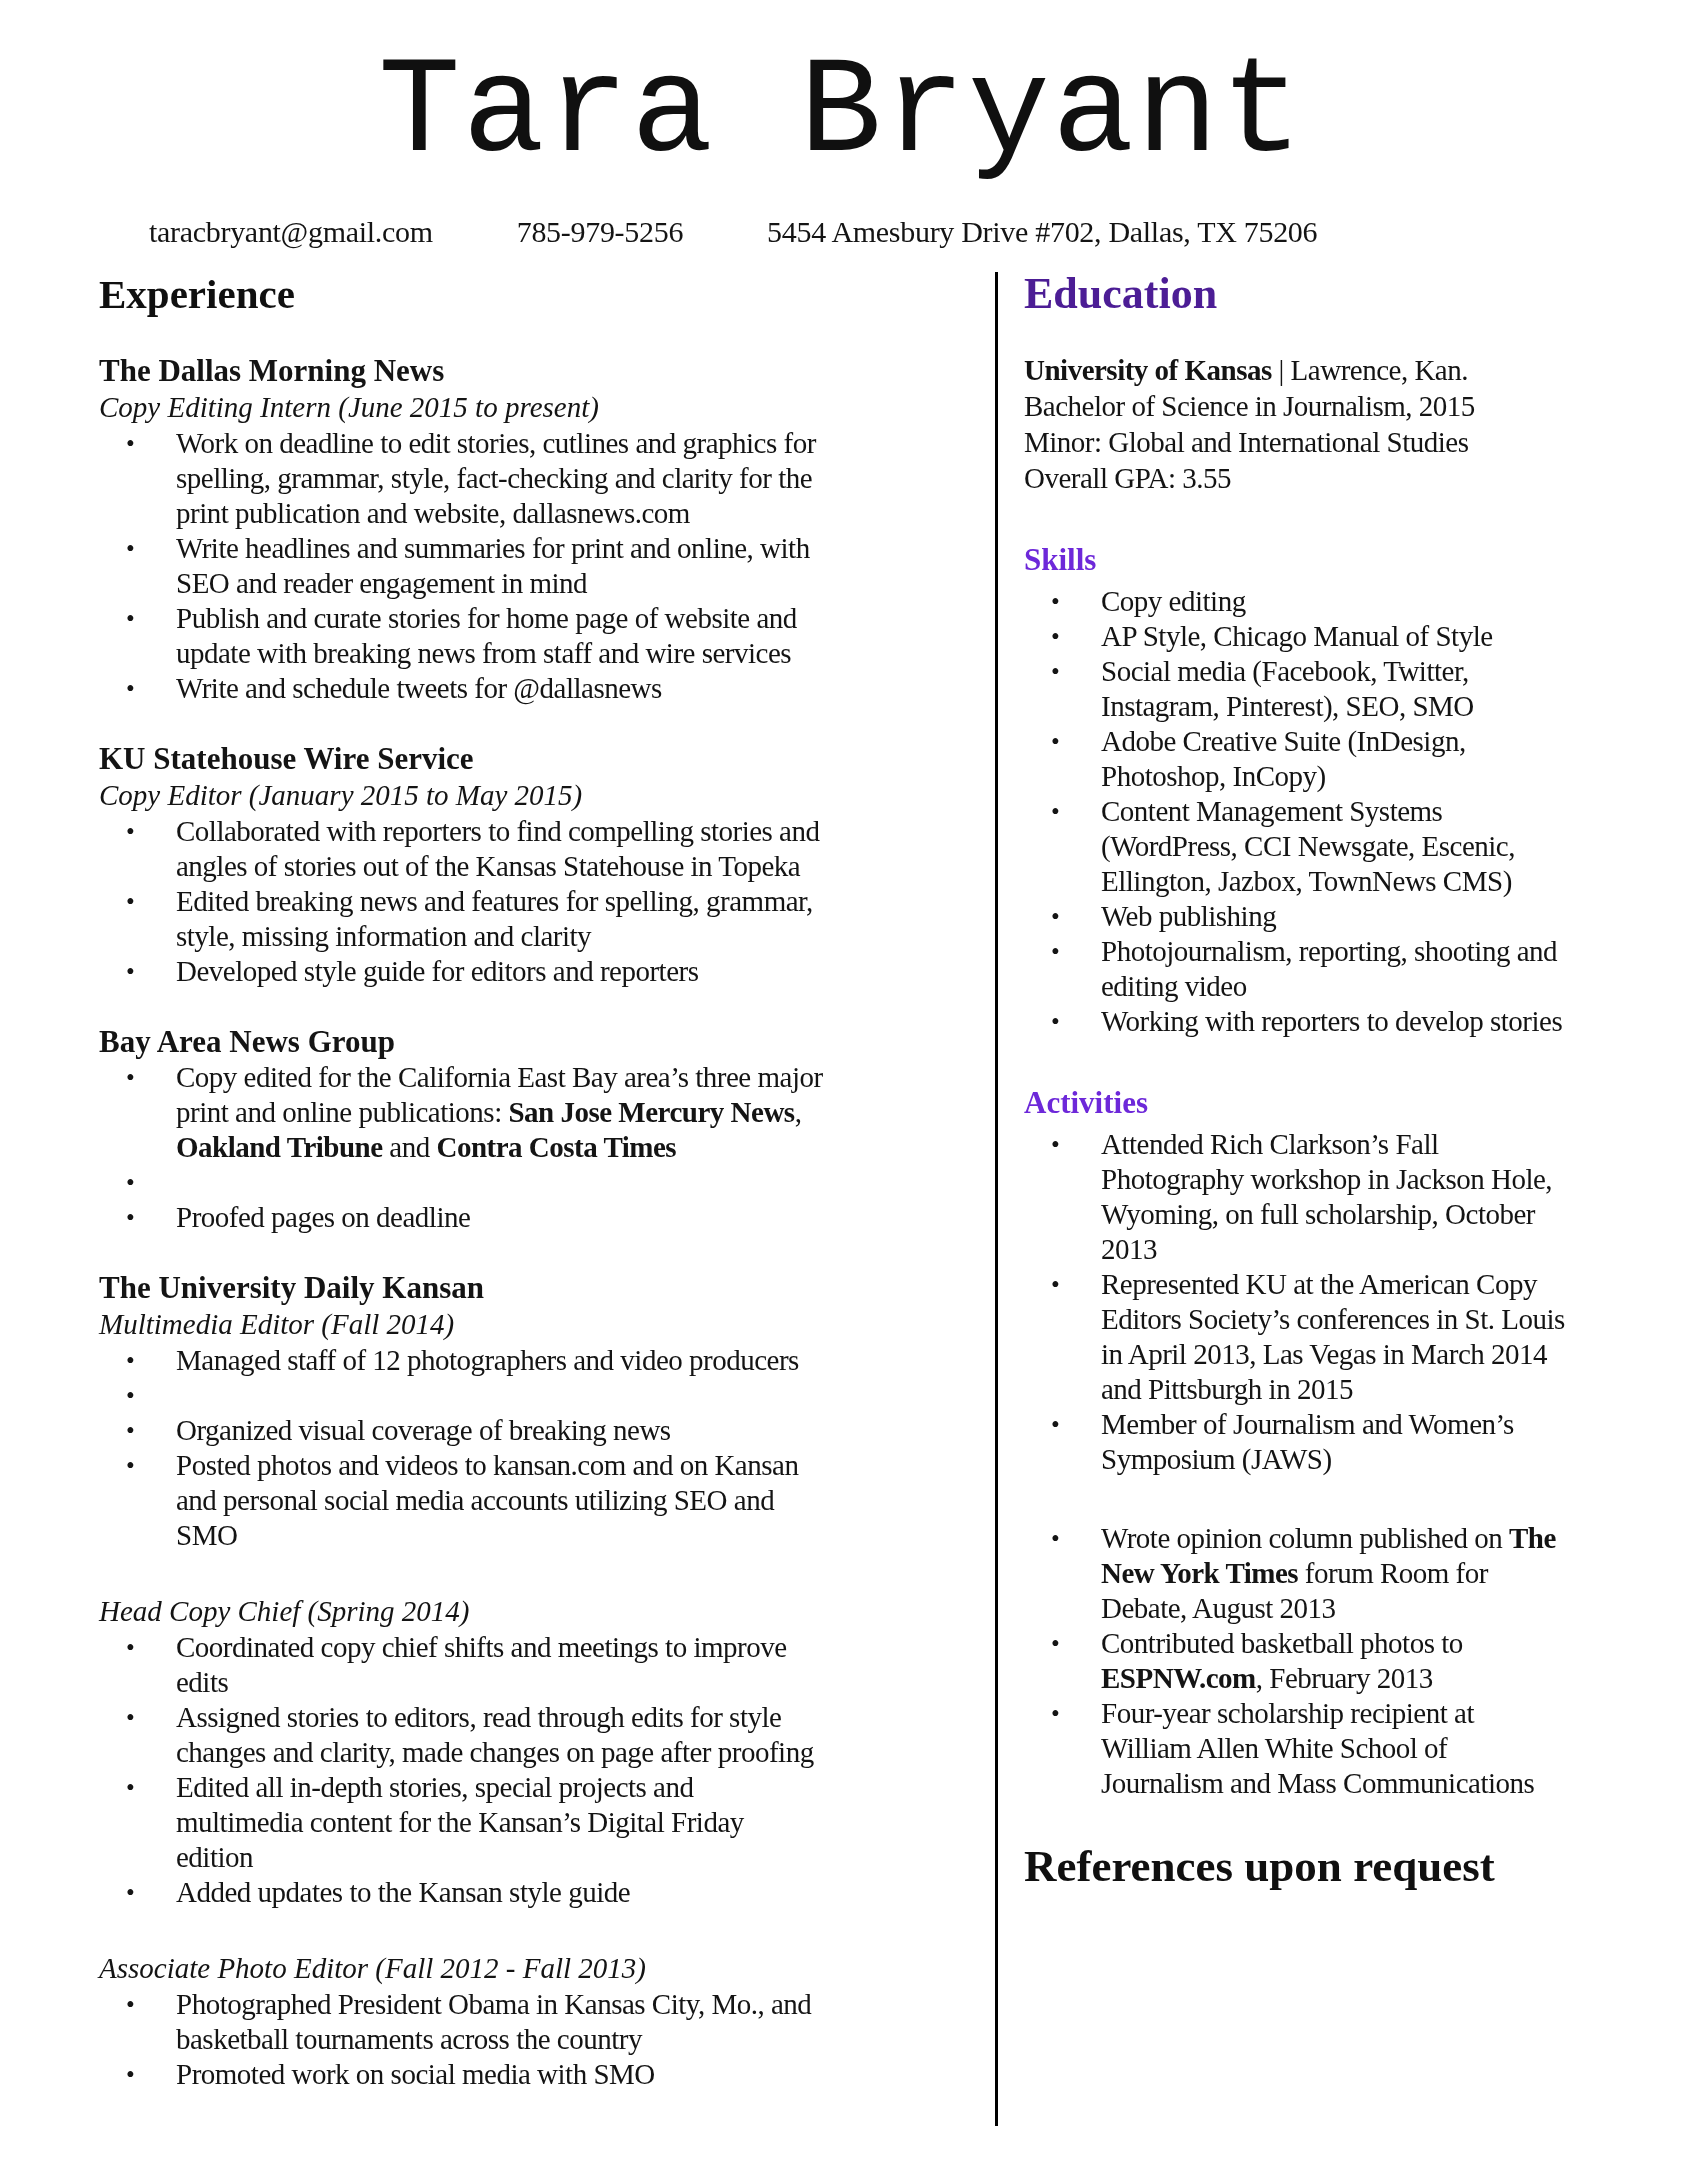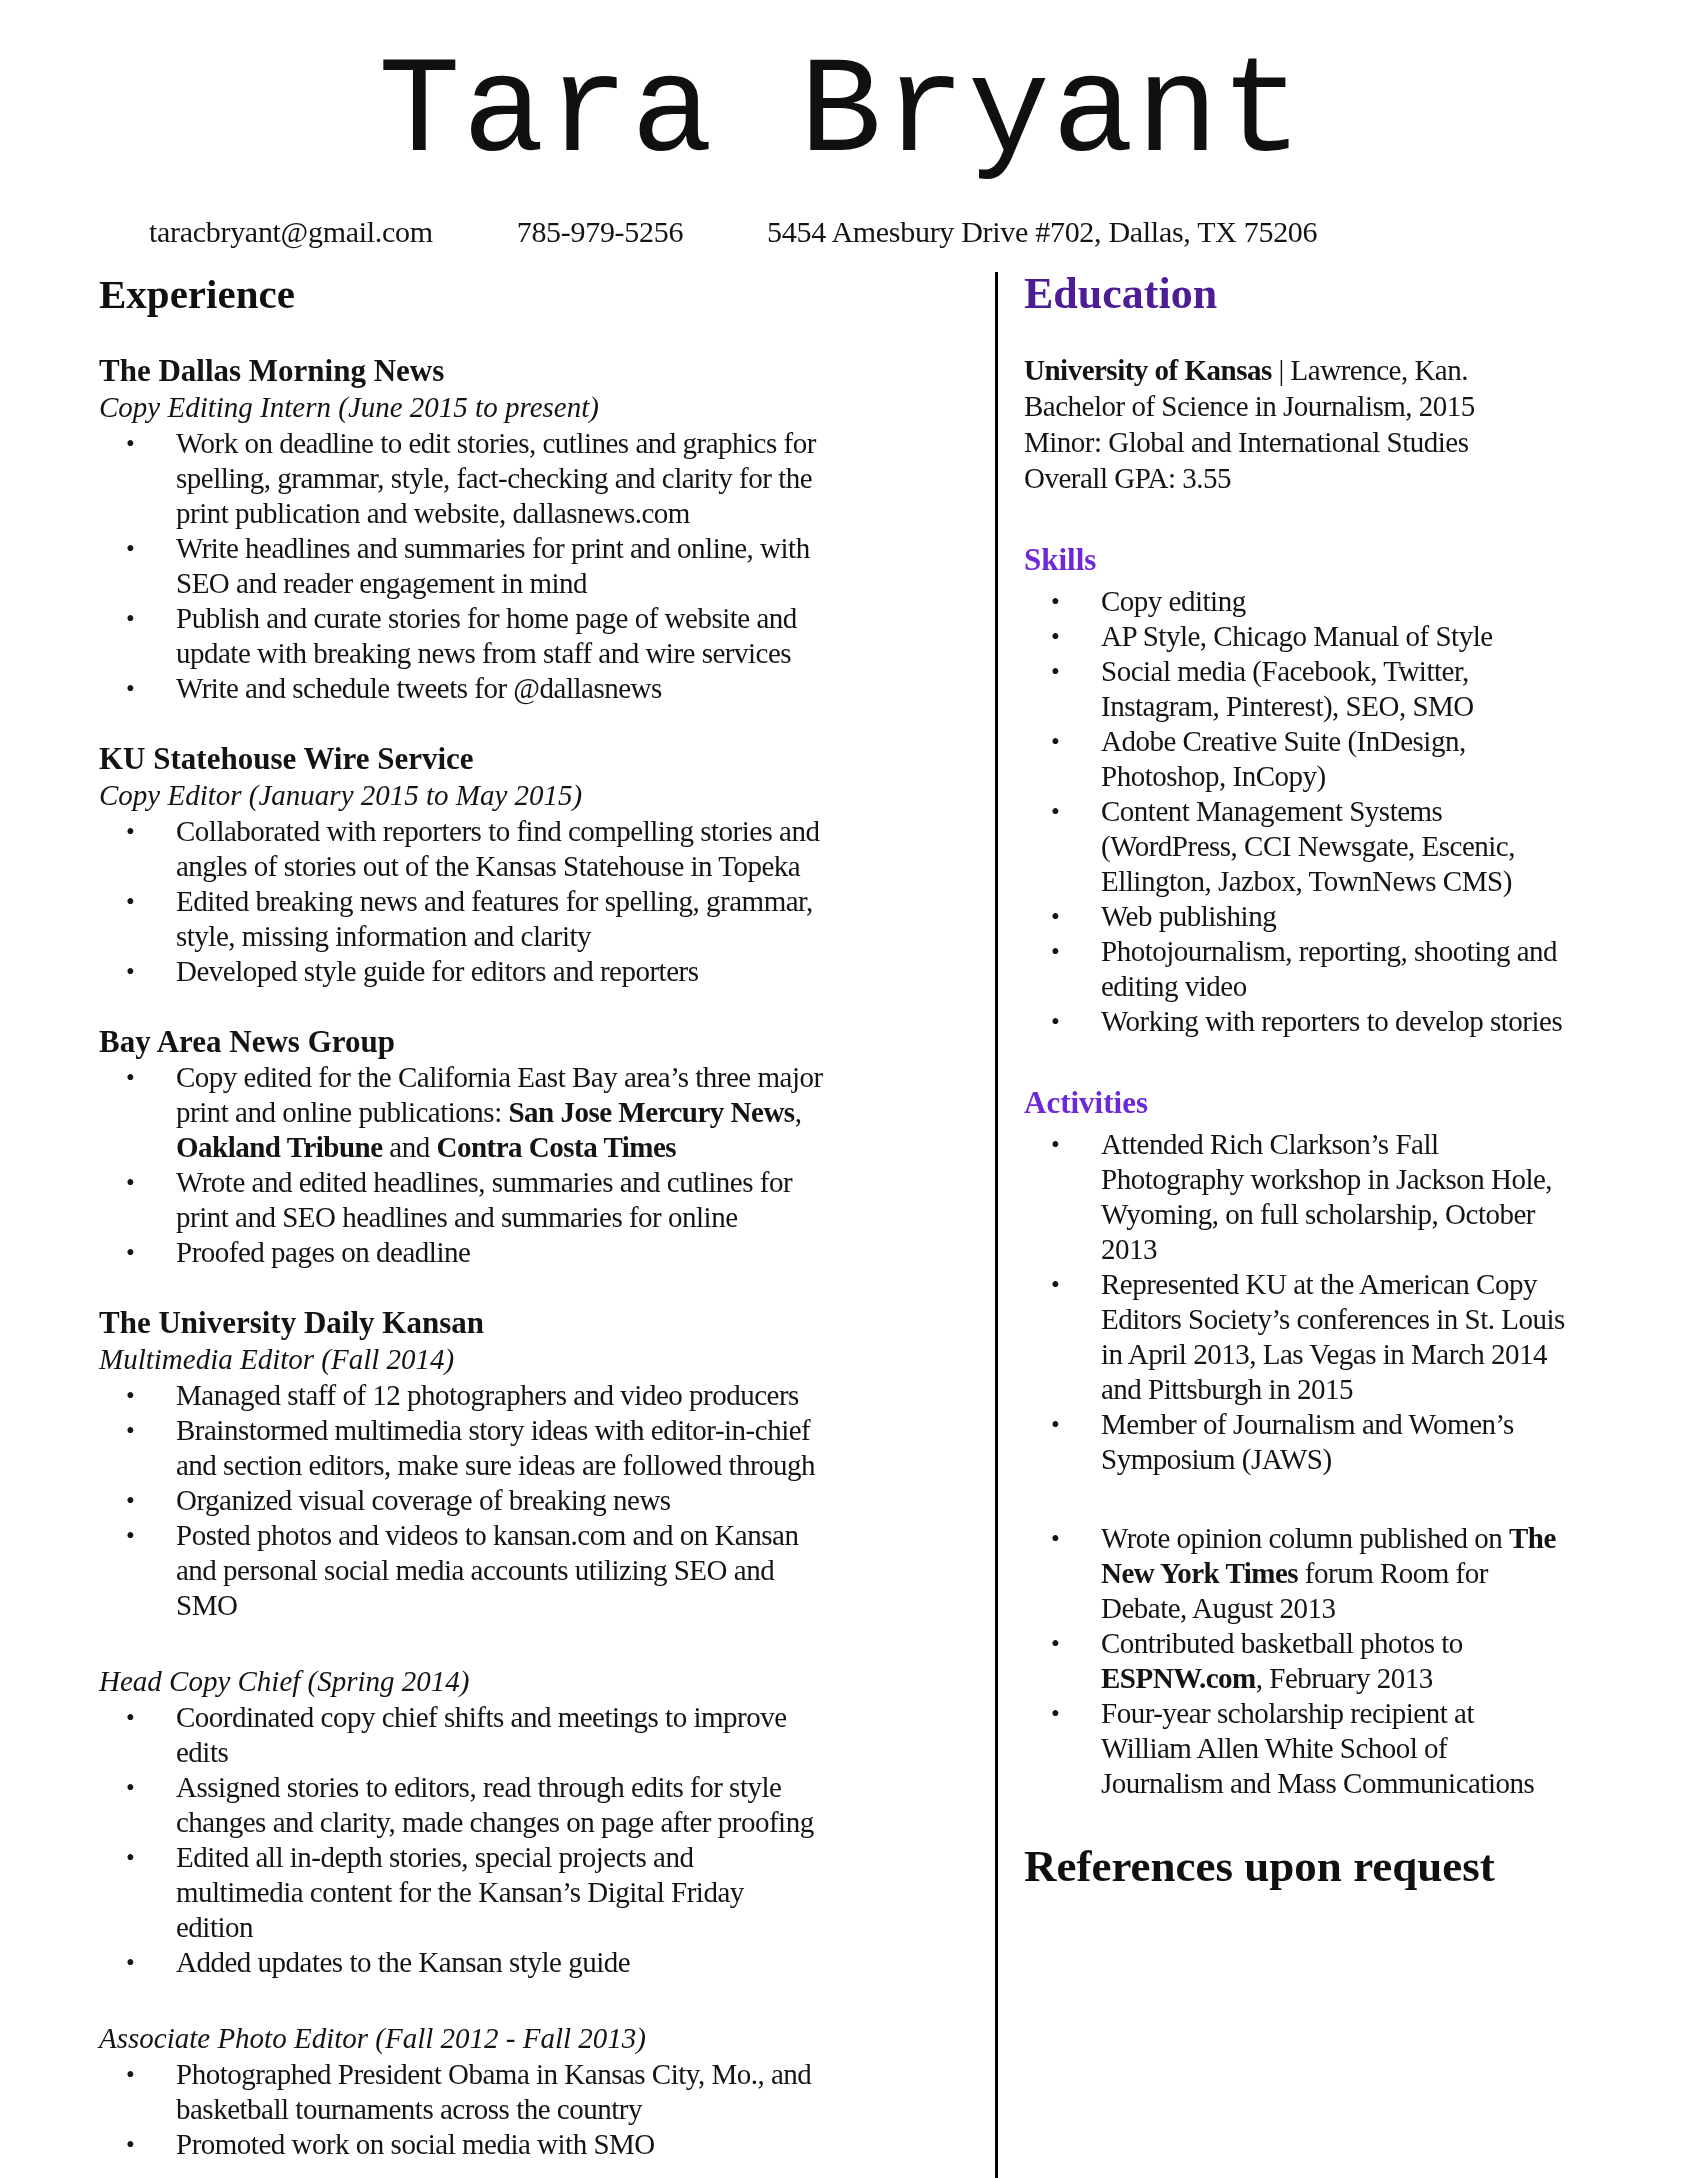--- a/index.html
+++ b/index.html
@@ -106,41 +106,39 @@
           <div class="job">
             <div class="company">Bay Area News Group</div>
             <div class="role">
               <div class="bullets">
                 <div class="bullet">
                   <span class="dot">•</span>
                   <span class="btext"><span>Copy edited for the California East Bay area’s three major print and online publications: </span><b>San Jose Mercury News</b><span>, </span><b>Oakland Tribune</b><span> and </span><b>Contra Costa Times</b></span>
                 </div>
                 <div class="bullet">
                   <span class="dot">•</span>
-                  <span class="btext">Wrote and edited headlines, summaries and cutlines for print and SEO headlines and summaries for online</span>
                 </div>
                 <div class="bullet">
                   <span class="dot">•</span>
                   <span class="btext">Proofed pages on deadline</span>
                 </div>
               </div>
             </div>
           </div>
           <div class="job">
             <div class="company">The University Daily Kansan</div>
             <div class="role">
               <div class="role-title">Multimedia Editor (Fall 2014)</div>
               <div class="bullets">
                 <div class="bullet">
                   <span class="dot">•</span>
                   <span class="btext">Managed staff of 12 photographers and video producers</span>
                 </div>
                 <div class="bullet">
                   <span class="dot">•</span>
-                  <span class="btext">Brainstormed multimedia story ideas with editor-in-chief and section editors, make sure ideas are followed through</span>
                 </div>
                 <div class="bullet">
                   <span class="dot">•</span>
                   <span class="btext">Organized visual coverage of breaking news</span>
                 </div>
                 <div class="bullet">
                   <span class="dot">•</span>
                   <span class="btext">Posted photos and videos to kansan.com and on Kansan and personal social media accounts utilizing SEO and SMO</span>
                 </div>
               </div>

